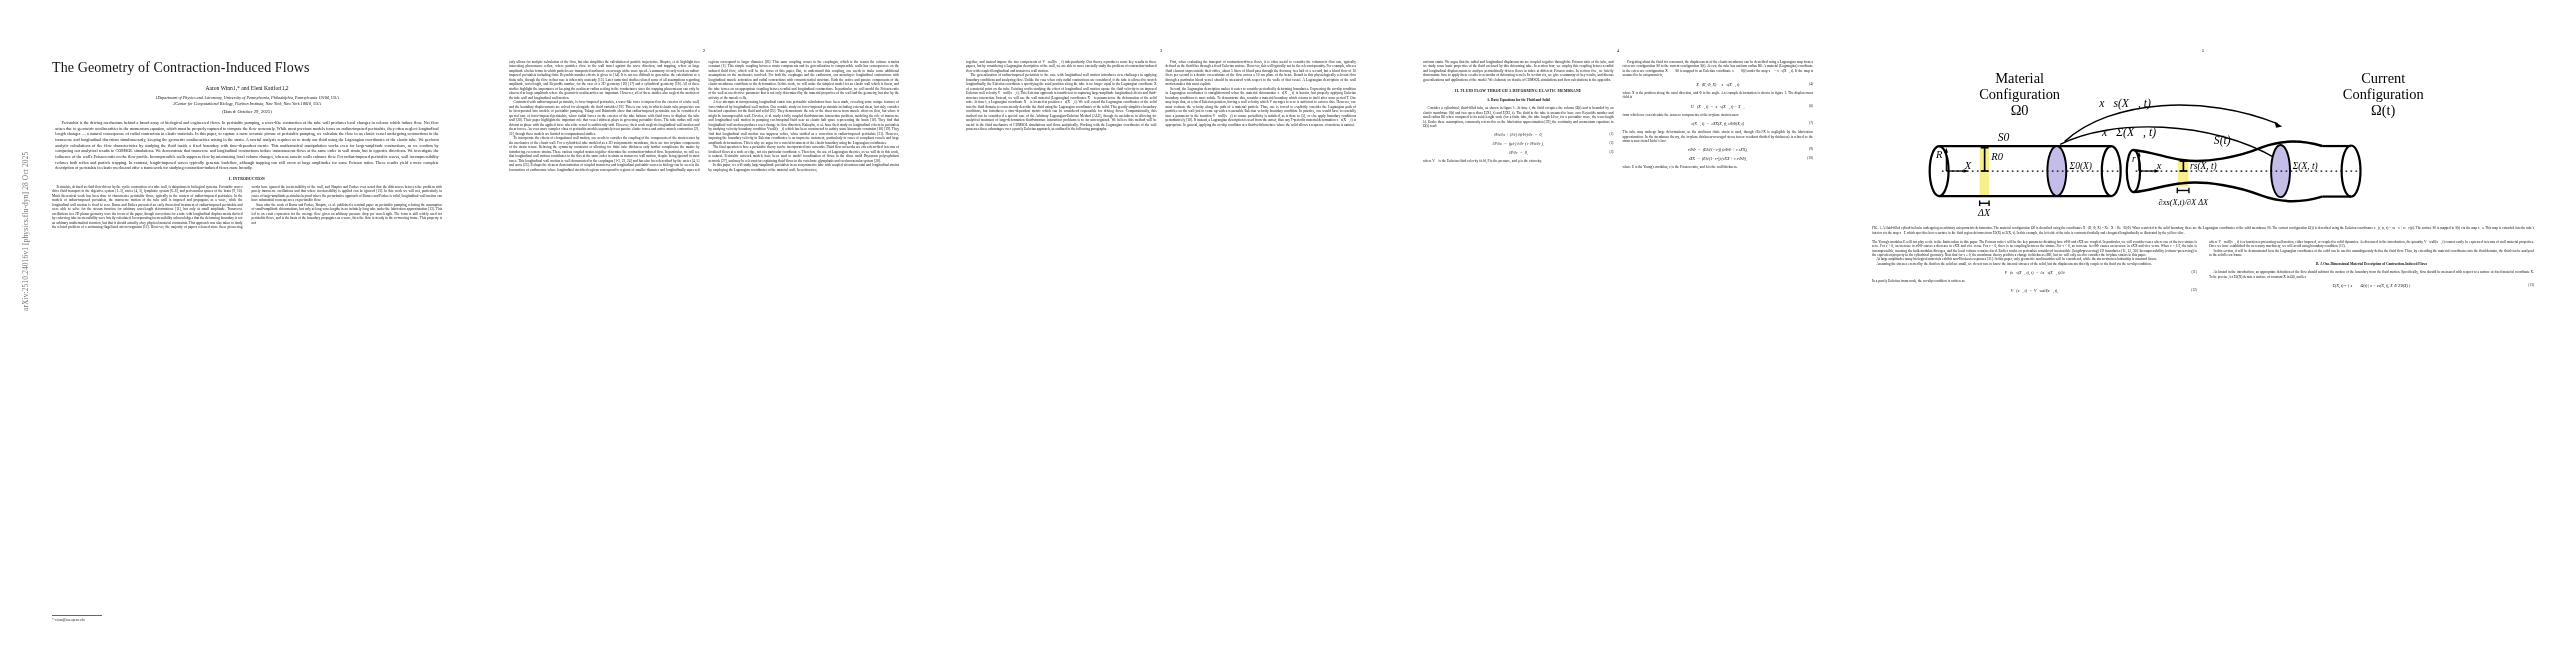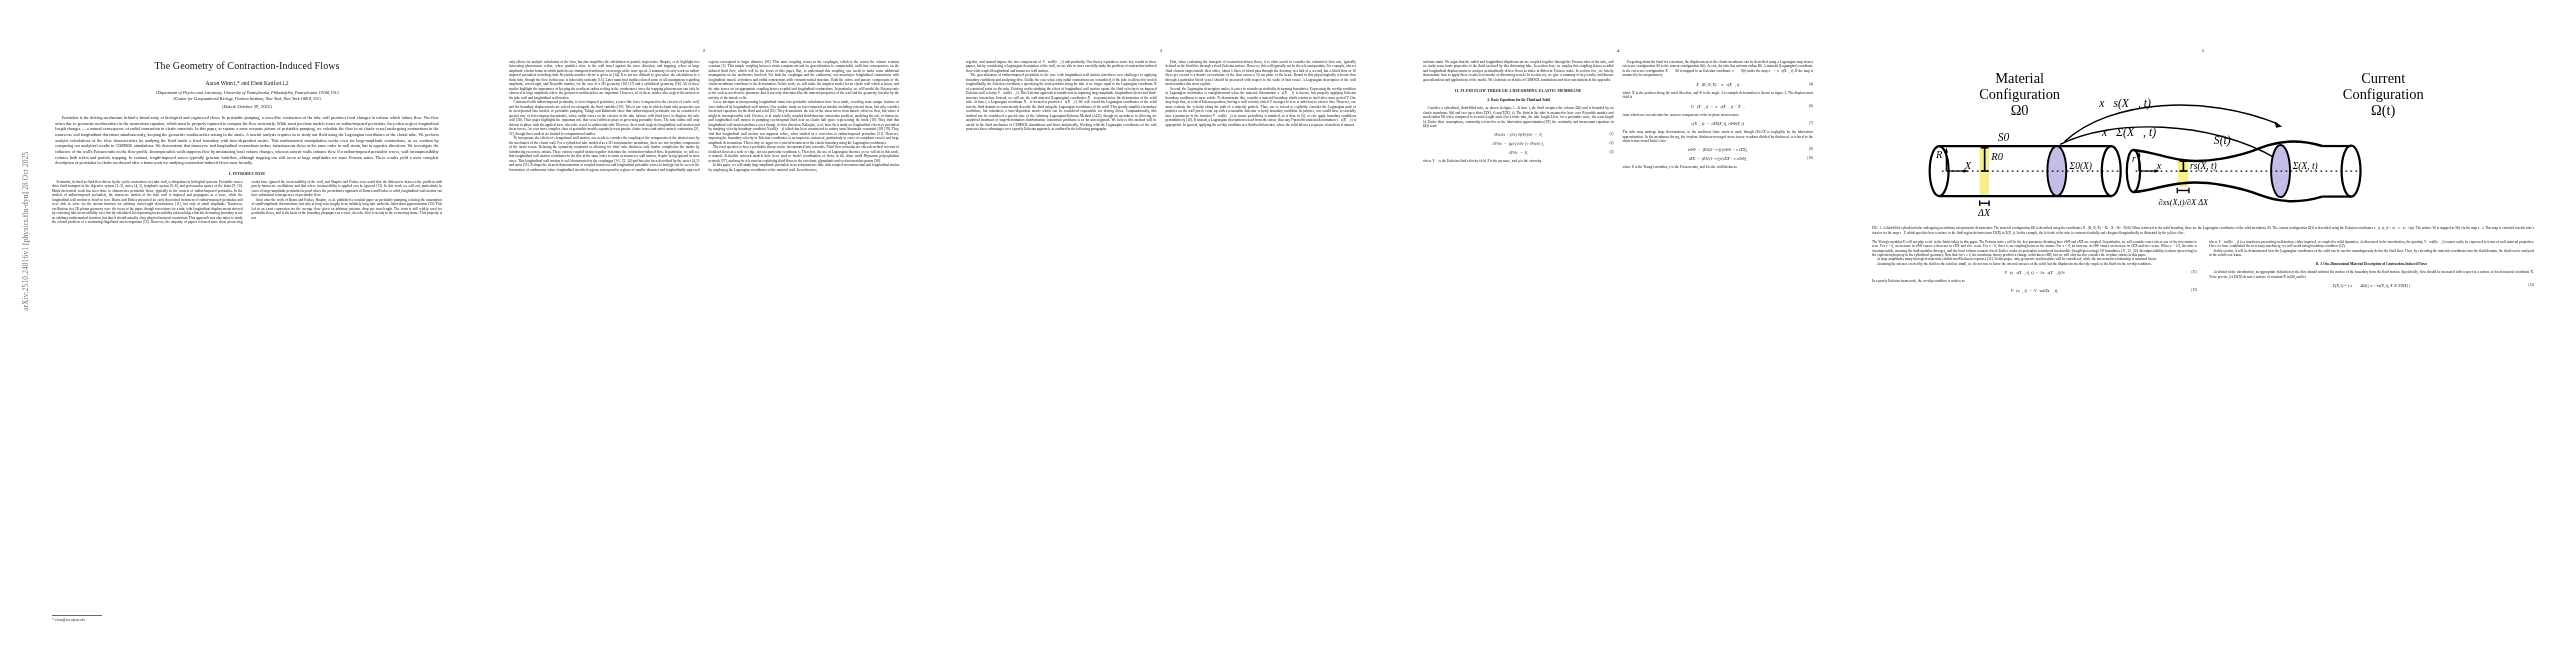--- a/index.html
+++ b/index.html
@@ -18,21 +18,21 @@
 
   .arxiv-stamp{
     position:absolute;left:-1.1px;top:311px;
     transform:rotate(-90deg);transform-origin:left top;
     white-space:nowrap;font-size:7.5px;color:#777;
     font-family:"Liberation Serif",serif;letter-spacing:0.1px;
   }
 
   .body-area{position:absolute;left:0;right:0;top:60px;bottom:28px;padding:0 30px;}
 
-  .title{font-size:10px;text-align:center;margin:0 0 9.4px 0;font-weight:400;letter-spacing:0.1px;}
+  .title{font-size:14px;text-align:left;margin:0 0 9.4px 0;font-weight:400;letter-spacing:0.1px;}
   .authors{font-size:5.6px;text-align:center;margin:0 0 3.3px 0;}
   .affil{font-size:4.2px;text-align:center;font-style:italic;line-height:1.45;margin:0;}
   .dated{font-size:4.7px;text-align:center;margin:2.2px 0 6.1px 0;}
 
   .abstract{font-size:4.2px;line-height:1.34;text-align:justify;text-justify:inter-word;hyphens:auto;
             margin:0 3.3px;}
   .abstract .ind{display:inline-block;width:6.1px;}
 
   .cols{column-count:2;column-gap:9px;font-size:3.5px;line-height:1.285;text-align:justify;hyphens:auto;}
   .cols p{margin:0;text-indent:4.4px;}

